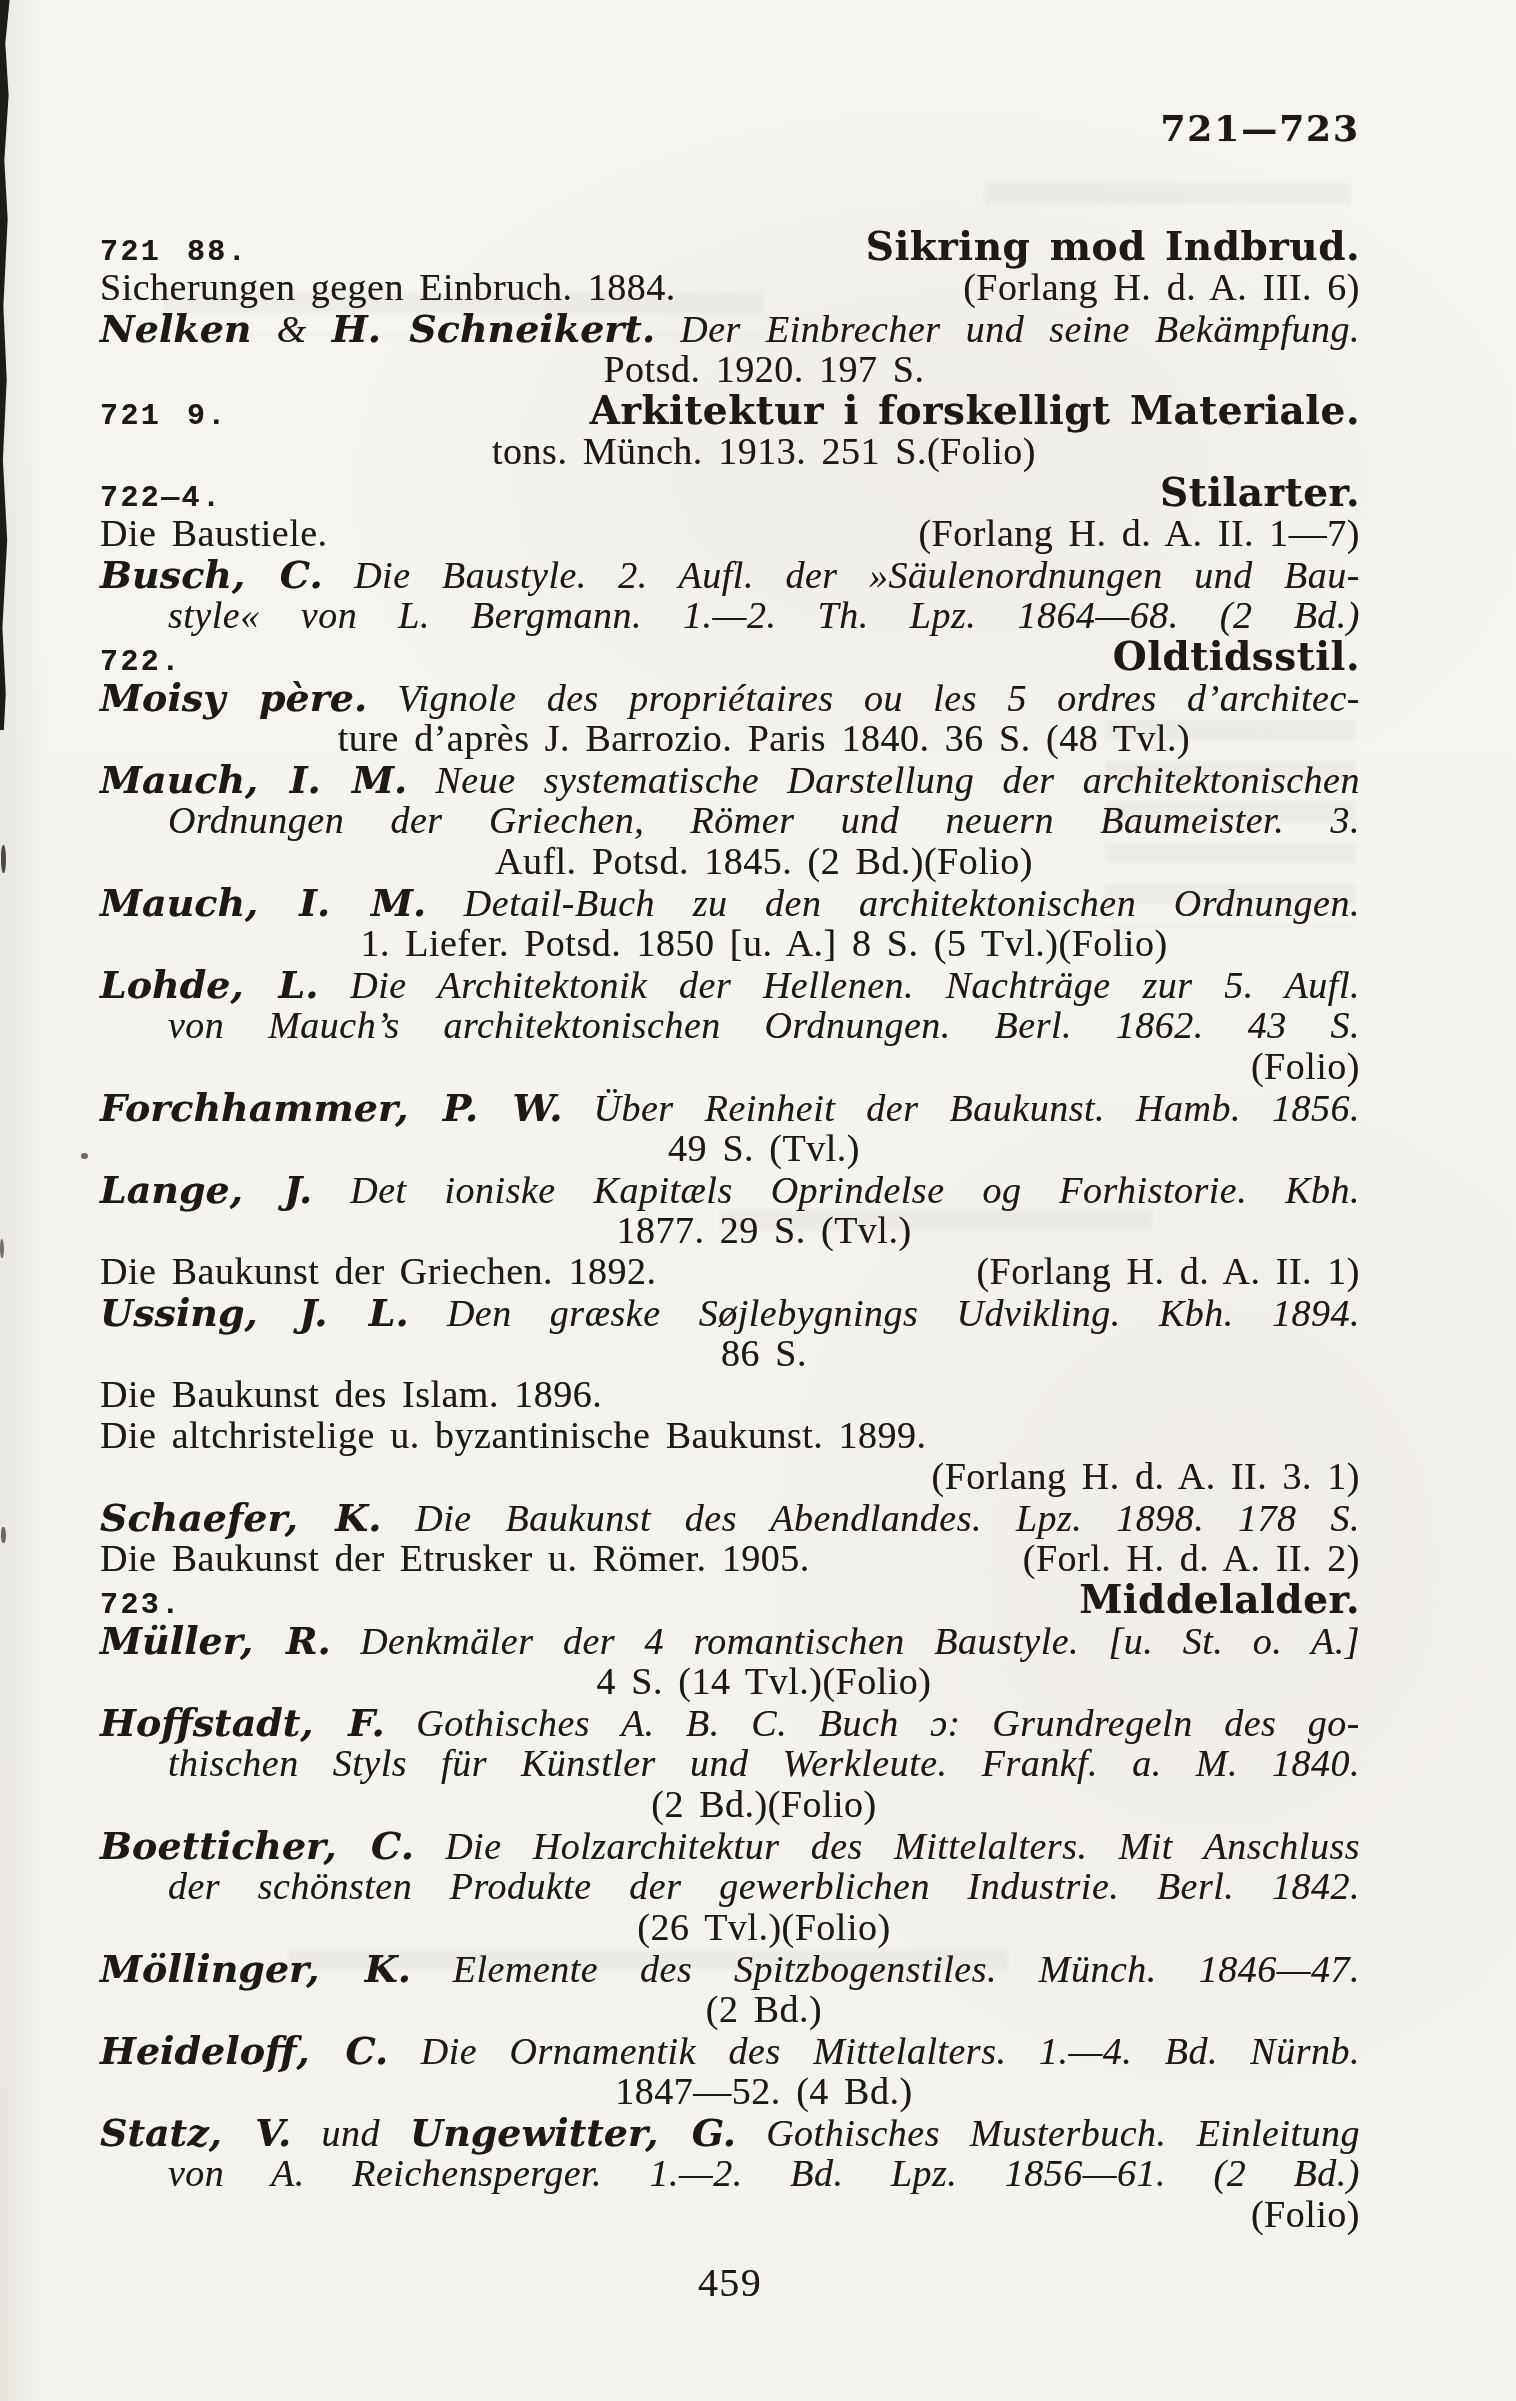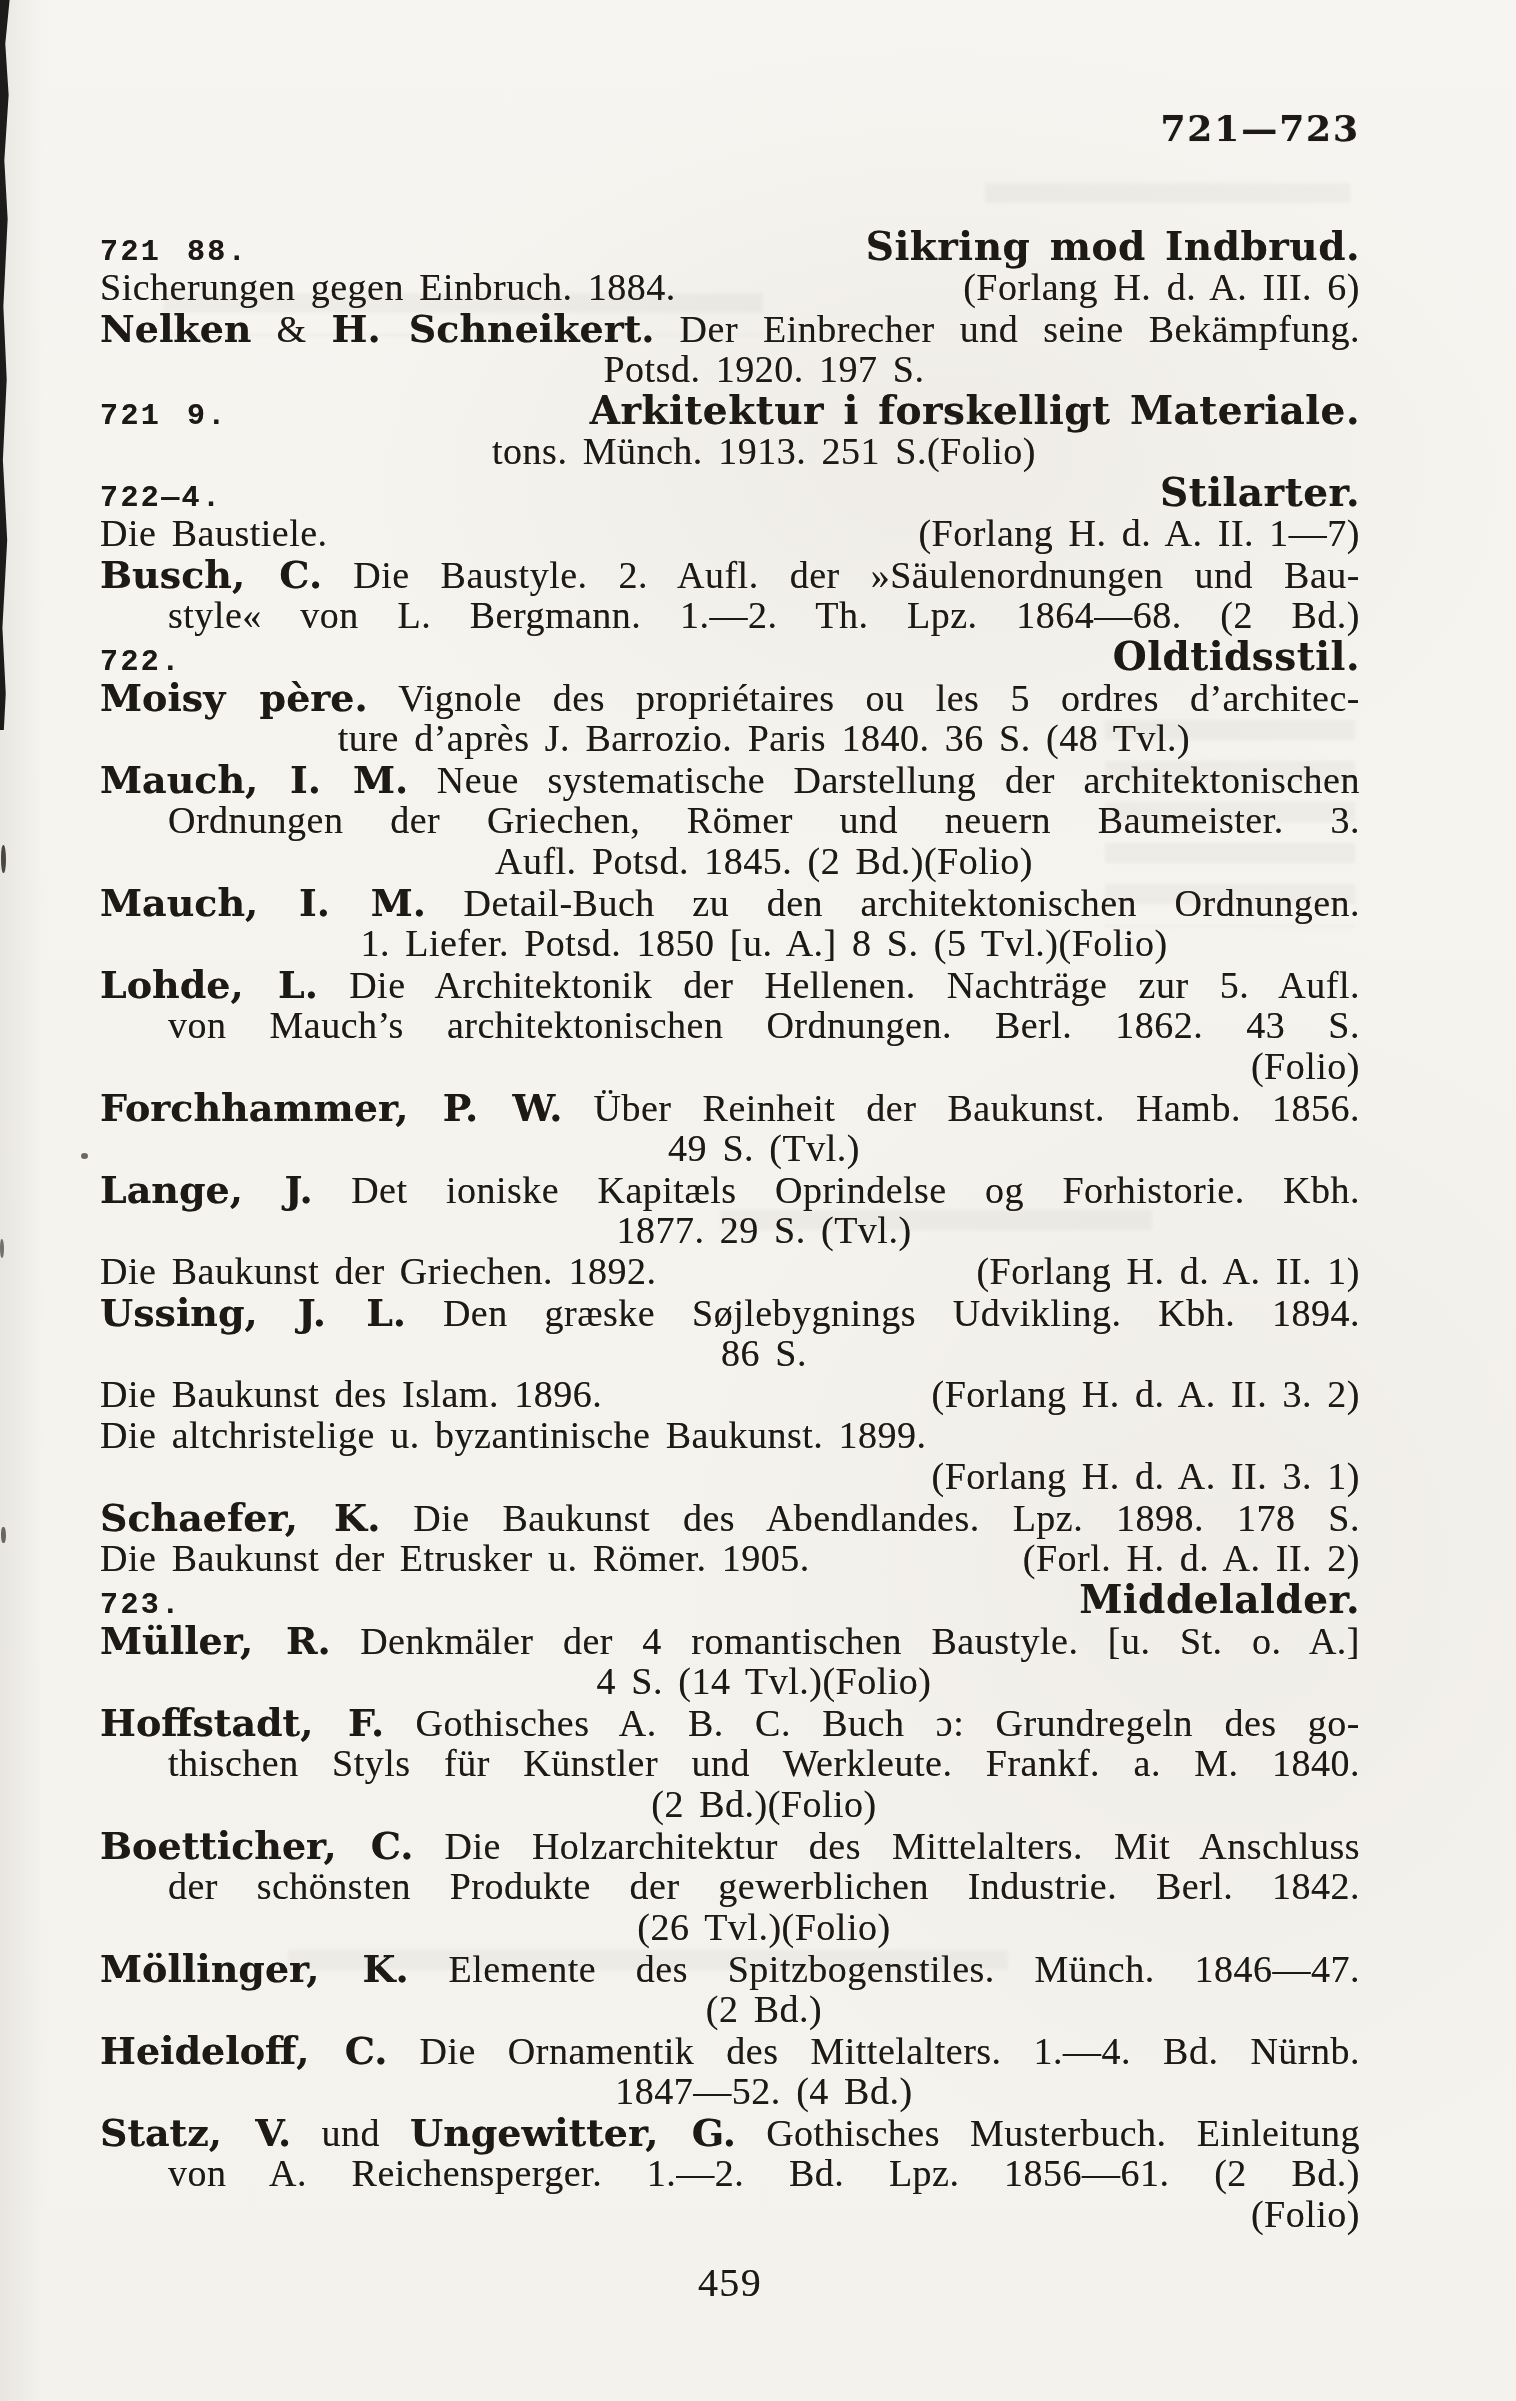--- a/index.html
+++ b/index.html
@@ -33,21 +33,21 @@
   .line{
     display:flex;justify-content:space-between;align-items:baseline;
     height:41px;line-height:41px;
     font-size:38px;
     letter-spacing:0.5px;word-spacing:5.3px;
     white-space:nowrap;
     text-shadow:0 0 0.6px rgba(28,24,20,0.5);
   }
   .line.full{
     display:block;white-space:normal;
-    text-align:justify;text-align-last:justify;
+    text-align:justify;text-align-last:justify;font-style:italic;
   }
   .line.right{justify-content:flex-end;}
   .line.indent{padding-left:68px;justify-content:center;}
   .bold{
     font-family:"DejaVu Serif","Liberation Serif",serif;
     font-weight:700;letter-spacing:0;
   }
   .sec-num{
     font-family:Liberation Mono, monospace;
     font-weight:700;font-size:30px;letter-spacing:2.4px;
@@ -169,21 +169,20 @@
         <div class="line lr">
           <span class="lt"><span>Die Baukunst der Griechen. 1892.</span></span>
           <span class="rt">(Forlang H. d. A. II. 1)</span>
         </div>
         <div class="line full"><span class="lt"><span class="bold">Ussing, J. L.</span><span> Den græske Søjlebygnings Udvikling. Kbh. 1894.</span></span></div>
         <div class="line left indent">
           <span class="lt"><span>86 S.</span></span>
         </div>
         <div class="line lr">
           <span class="lt"><span>Die Baukunst des Islam. 1896.</span></span>
-          <span class="rt">(Forlang H. d. A. II. 3. 2)</span>
         </div>
         <div class="line left">
           <span class="lt"><span>Die altchristelige u. byzantinische Baukunst. 1899.</span></span>
         </div>
         <div class="line right">
           <span class="rt">(Forlang H. d. A. II. 3. 1)</span>
         </div>
         <div class="line full"><span class="lt"><span class="bold">Schaefer, K.</span><span> Die Baukunst des Abendlandes. Lpz. 1898. 178 S.</span></span></div>
         <div class="line lr">
           <span class="lt"><span>Die Baukunst der Etrusker u. Römer. 1905.</span></span>

